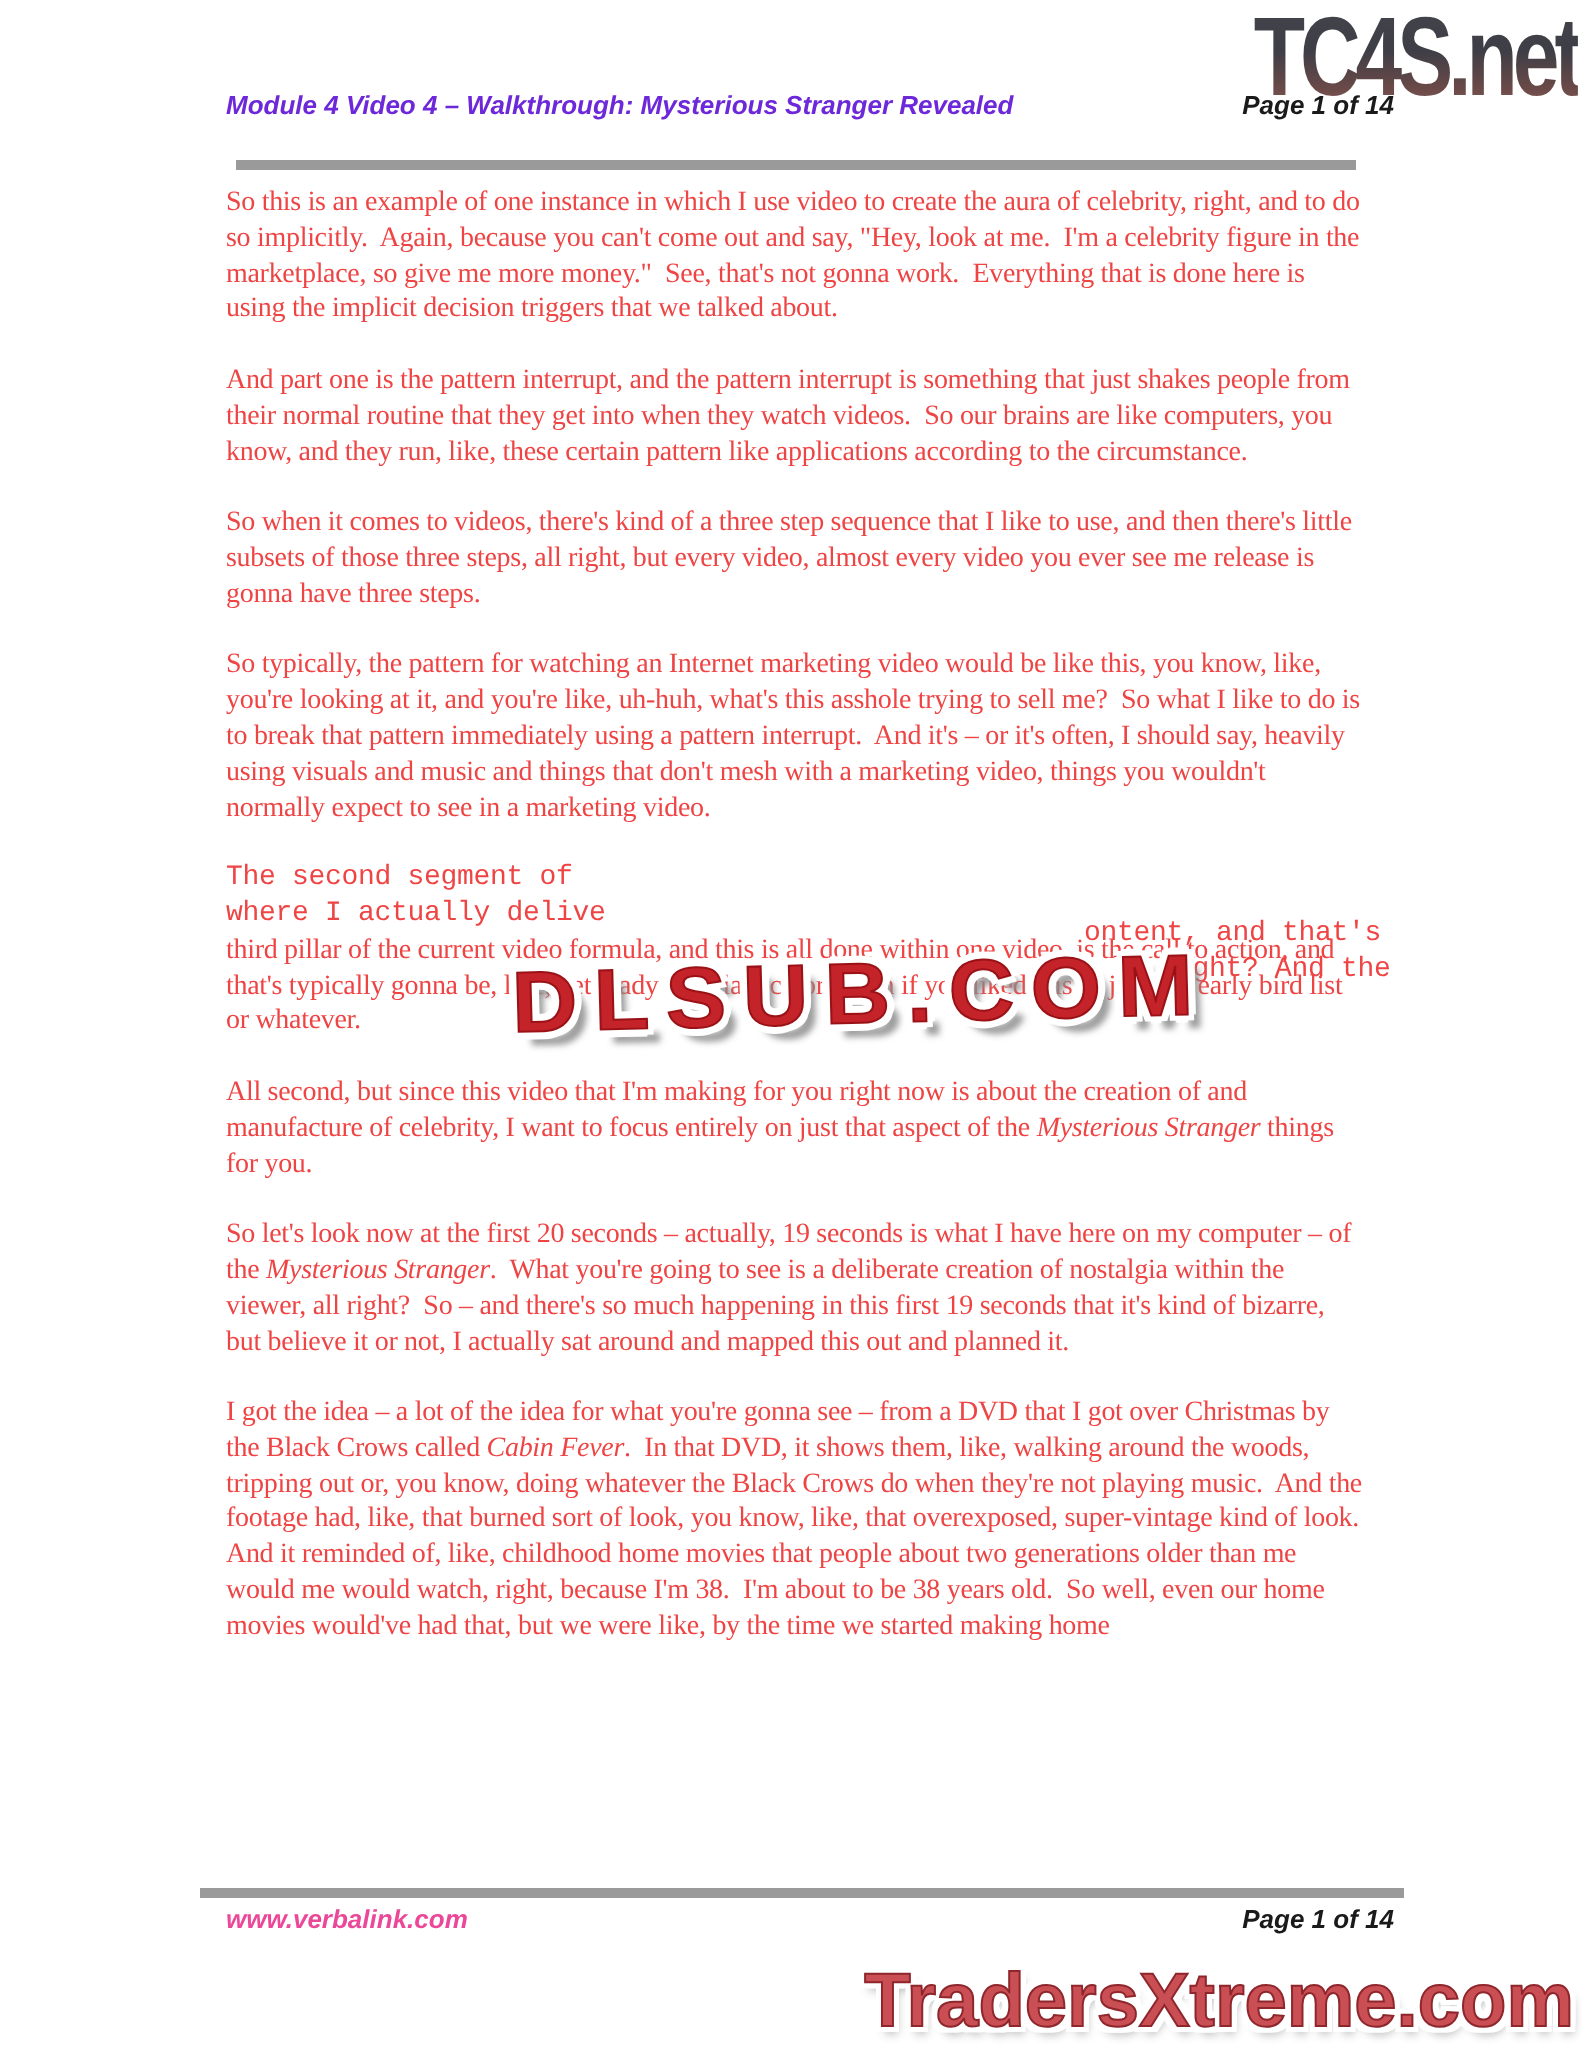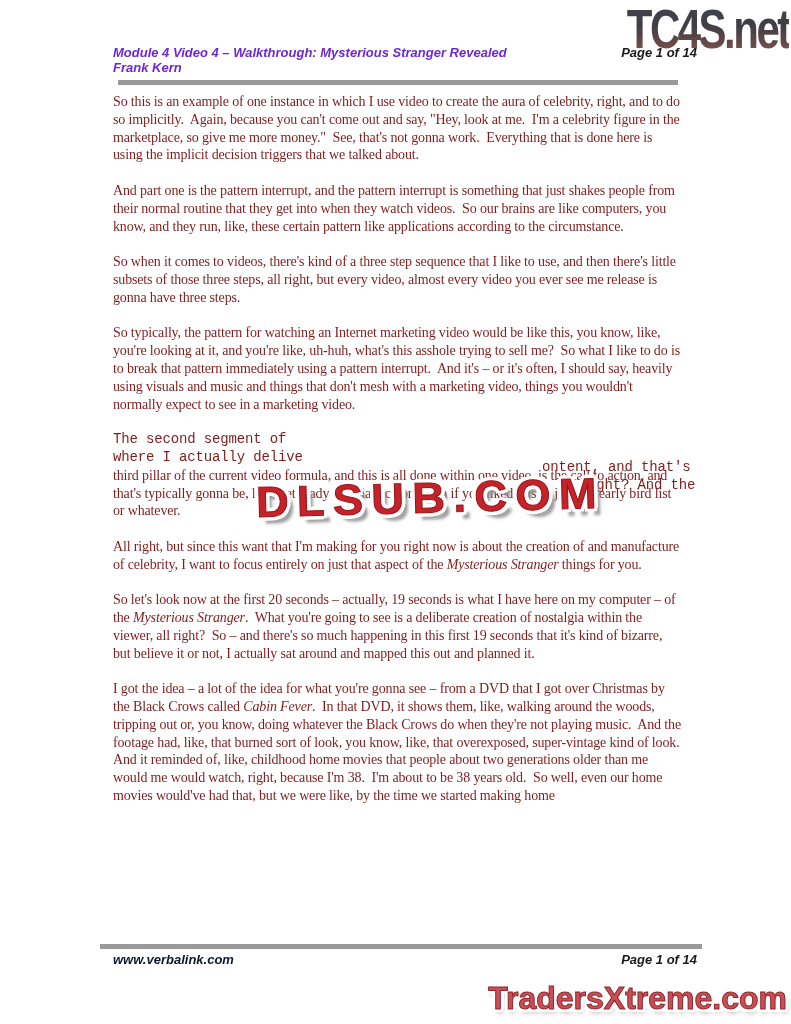--- a/index.html
+++ b/index.html
@@ -34,21 +34,21 @@
   }
   .hdr-rule{
     position:absolute;left:118px;top:80px;width:560px;height:5px;
     background:#9a9a9a;
   }
 
   
   .transcript{
     position:absolute;left:113px;top:93px;width:570px;
     font-family:"Liberation Serif",serif;
-    font-size:14px;line-height:17.8px;letter-spacing:-0.15px;color:#7f1d1d;
+    font-size:14px;line-height:17.8px;letter-spacing:-0.15px;color:#ef4444;
   }
   .para{margin:0 0 17.8px 0;white-space:pre-wrap;}
   .para i{font-style:italic;}
   .obs-line{position:relative;height:17.8px;white-space:nowrap;font-family:Liberation Mono, monospace;}
   .obs-line .post{position:absolute;top:0;margin-top:28px;}
 
   
   .watermark{
     position:absolute;left:256px;top:481px;
     font-family:"Liberation Sans",sans-serif;
@@ -64,61 +64,60 @@
   }
 
   
   .ftr-rule{
     position:absolute;left:100px;top:944px;width:602px;height:5px;
     background:#9a9a9a;
   }
   .ftr-left{
     position:absolute;left:113px;top:952px;
     font-family:"Liberation Sans",sans-serif;
-    font-weight:bold;font-style:italic;font-size:13px;color:#0f172a;
+    font-weight:bold;font-style:italic;font-size:13px;color:#ec4899;
   }
   .ftr-right{
     position:absolute;right:94px;top:952px;
     font-family:"Liberation Sans",sans-serif;
     font-weight:bold;font-style:italic;font-size:13px;color:#1a1a1a;
   }
 
   
   .traders{
     position:absolute;right:4px;top:982px;
     font-family:"Liberation Sans",sans-serif;
-    font-weight:bold;font-size:32px;letter-spacing:0px;line-height:1;
+    font-weight:bold;font-size:38px;letter-spacing:0px;line-height:1;
     color:#c94f55;
     -webkit-text-stroke:1px #8e262b;
     text-shadow:
       -3px -3px 0 #fff, 3px -3px 0 #fff, -3px 3px 0 #fff, 3px 3px 0 #fff,
       -3px 0 0 #fff, 3px 0 0 #fff, 0 -3px 0 #fff, 0 3px 0 #fff,
       2px 4px 5px rgba(170,170,170,0.9);
     white-space:nowrap;
   }
 </style>
 </head>
 <body>
 
 <div class="tc4s">TC4S.net</div>
 
 <div class="hdr">
   <div>Module 4 Video 4 – Walkthrough: Mysterious Stranger Revealed</div>
-  <div>Frank Kern</div>
 </div>
 <div class="hdr-page">Page 1 of 14</div>
 <div class="hdr-rule"></div>
 
 <div class="transcript" id="transcript">
     <div class="para"><span>So this is an example of one instance in which I use video to create the aura of celebrity, right, and to do so implicitly.  Again, because you can't come out and say, "Hey, look at me.  I'm a celebrity figure in the marketplace, so give me more money."  See, that's not gonna work.  Everything that is done here is using the implicit decision triggers that we talked about.</span></div>
     <div class="para"><span>And part one is the pattern interrupt, and the pattern interrupt is something that just shakes people from their normal routine that they get into when they watch videos.  So our brains are like computers, you know, and they run, like, these certain pattern like applications according to the circumstance.</span></div>
     <div class="para"><span>So when it comes to videos, there's kind of a three step sequence that I like to use, and then there's little subsets of those three steps, all right, but every video, almost every video you ever see me release is gonna have three steps.</span></div>
     <div class="para"><span>So typically, the pattern for watching an Internet marketing video would be like this, you know, like, you're looking at it, and you're like, uh-huh, what's this asshole trying to sell me?  So what I like to do is to break that pattern immediately using a pattern interrupt.  And it's – or it's often, I should say, heavily using visuals and music and things that don't mesh with a marketing video, things you wouldn't normally expect to see in a marketing video.</span></div>
     <div class="para"><div class="obs-line"><span>The second segment of</span><span class="post" style="left: 429px;">ontent, and that's</span></div><div class="obs-line"><span>where I actually delive</span><span class="post" style="left: 442px;">ll right?  And the</span></div><span>third pillar of the current video formula, and this is all done within one video, is the call to action, and that's typically gonna be, like, get ready for a launch or opt in if you liked this or join the early bird list or whatever.</span></div>
-    <div class="para"><span>All right, but since this want that I'm making for you right now is about the creation of and manufacture of celebrity, I want to focus entirely on just that aspect of the </span><i>Mysterious Stranger</i><span> things for you.</span></div>
+    <div class="para"><span>All second, but since this video that I'm making for you right now is about the creation of and manufacture of celebrity, I want to focus entirely on just that aspect of the </span><i>Mysterious Stranger</i><span> things for you.</span></div>
     <div class="para"><span>So let's look now at the first 20 seconds – actually, 19 seconds is what I have here on my computer – of the </span><i>Mysterious Stranger</i><span>.  What you're going to see is a deliberate creation of nostalgia within the viewer, all right?  So – and there's so much happening in this first 19 seconds that it's kind of bizarre, but believe it or not, I actually sat around and mapped this out and planned it.</span></div>
     <div class="para"><span>I got the idea – a lot of the idea for what you're gonna see – from a DVD that I got over Christmas by the Black Crows called </span><i>Cabin Fever</i><span>.  In that DVD, it shows them, like, walking around the woods, tripping out or, you know, doing whatever the Black Crows do when they're not playing music.  And the footage had, like, that burned sort of look, you know, like, that overexposed, super-vintage kind of look.  And it reminded of, like, childhood home movies that people about two generations older than me would me would watch, right, because I'm 38.  I'm about to be 38 years old.  So well, even our home movies would've had that, but we were like, by the time we started making home</span></div>
   </div>
 
 <div class="watermark">DLSUB.COM</div>
 
 <div class="ftr-rule"></div>
 <div class="ftr-left">www.verbalink.com</div>
 <div class="ftr-right">Page 1 of 14</div>
 

